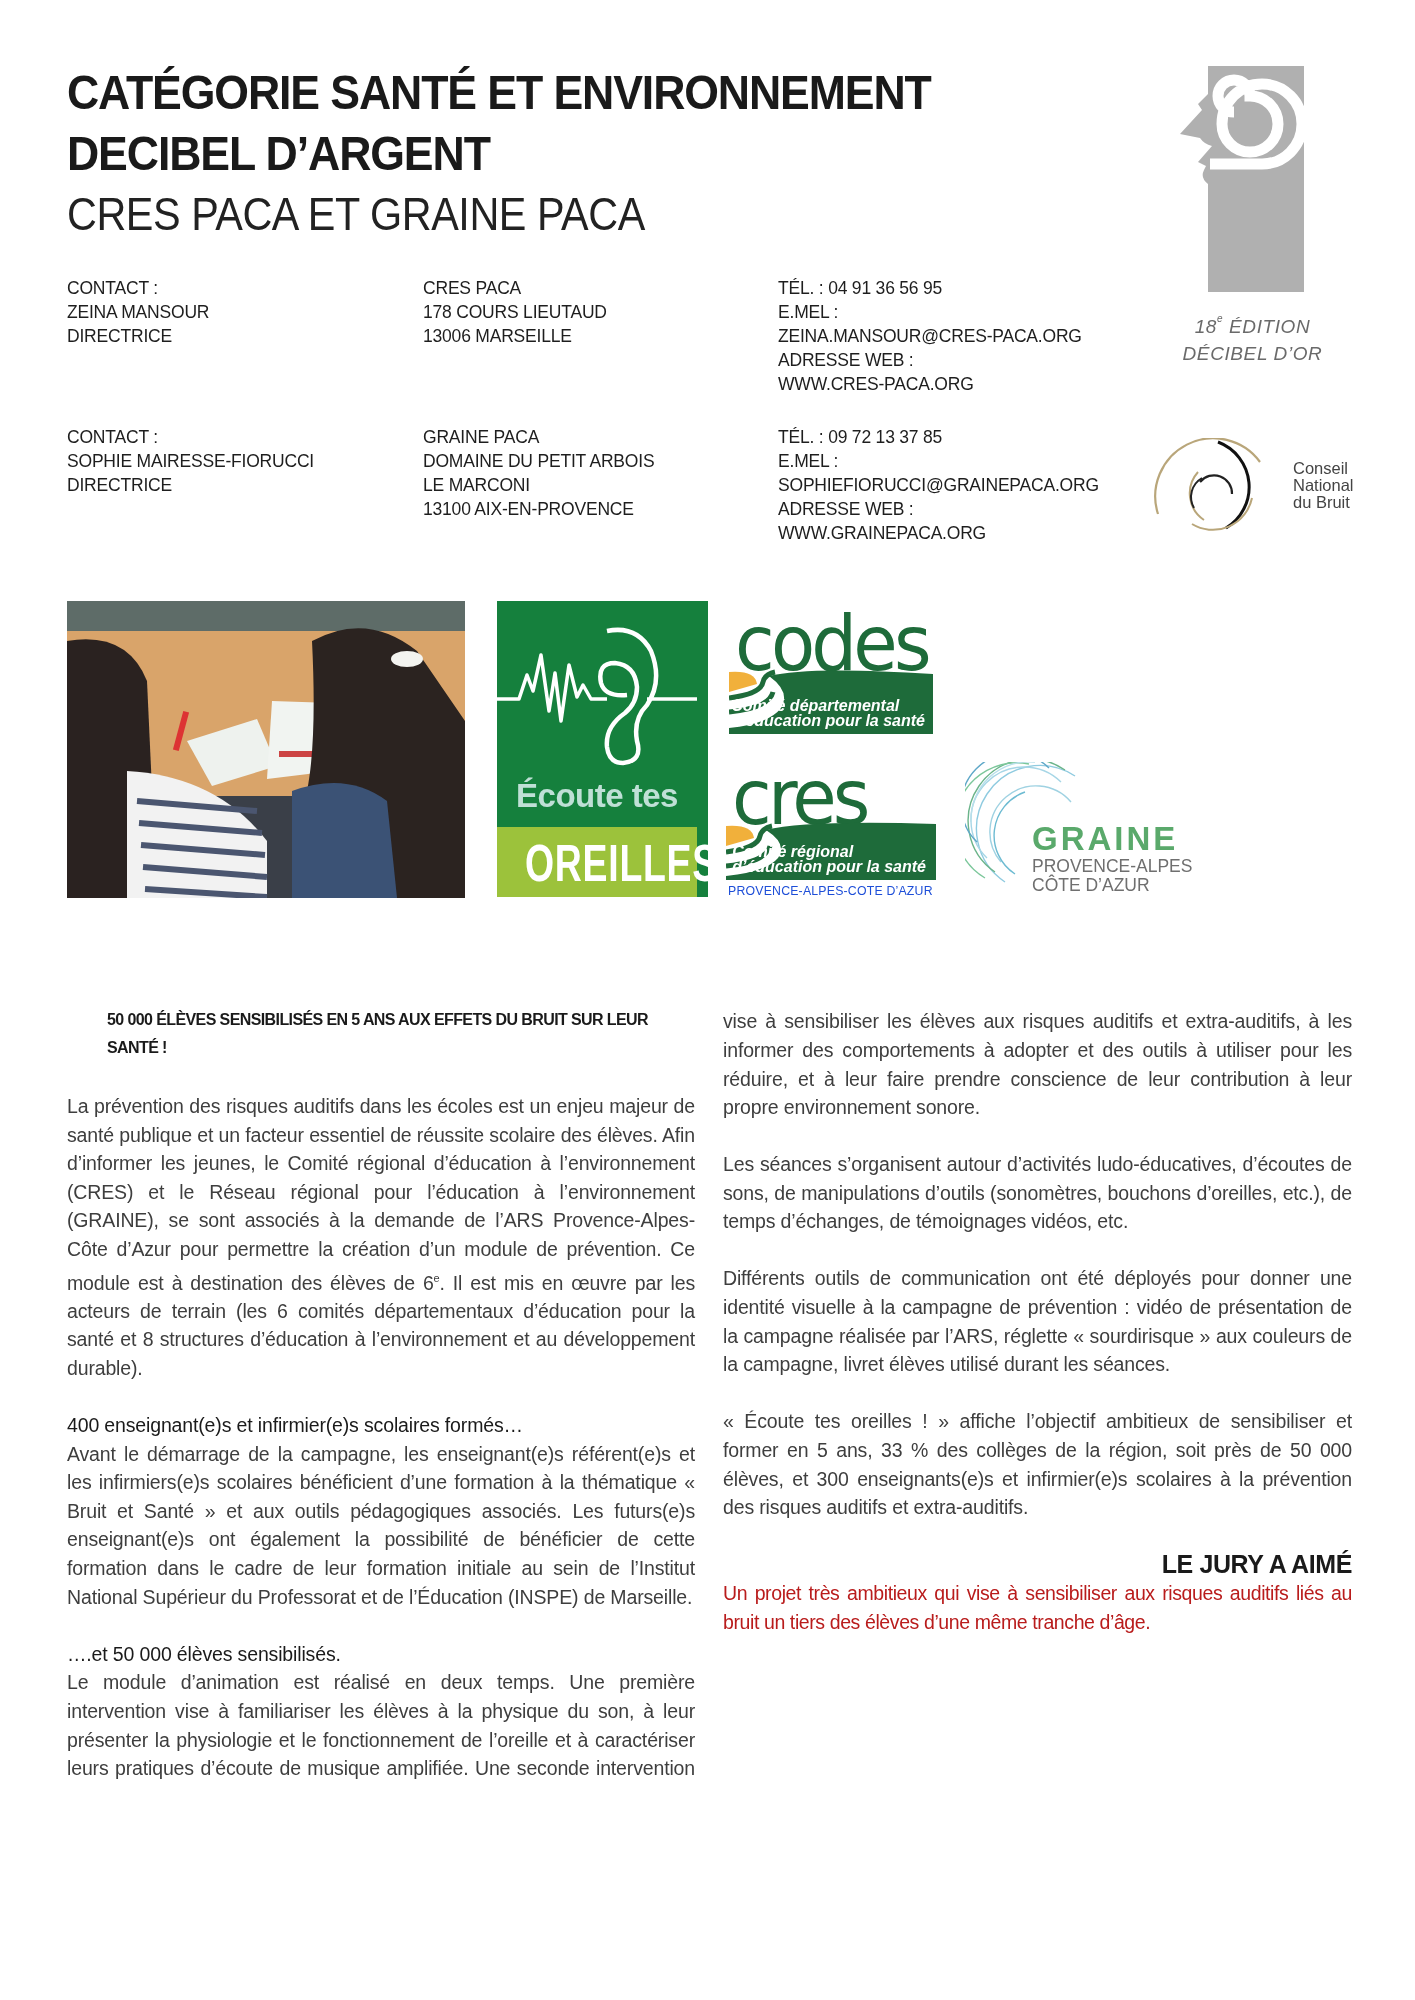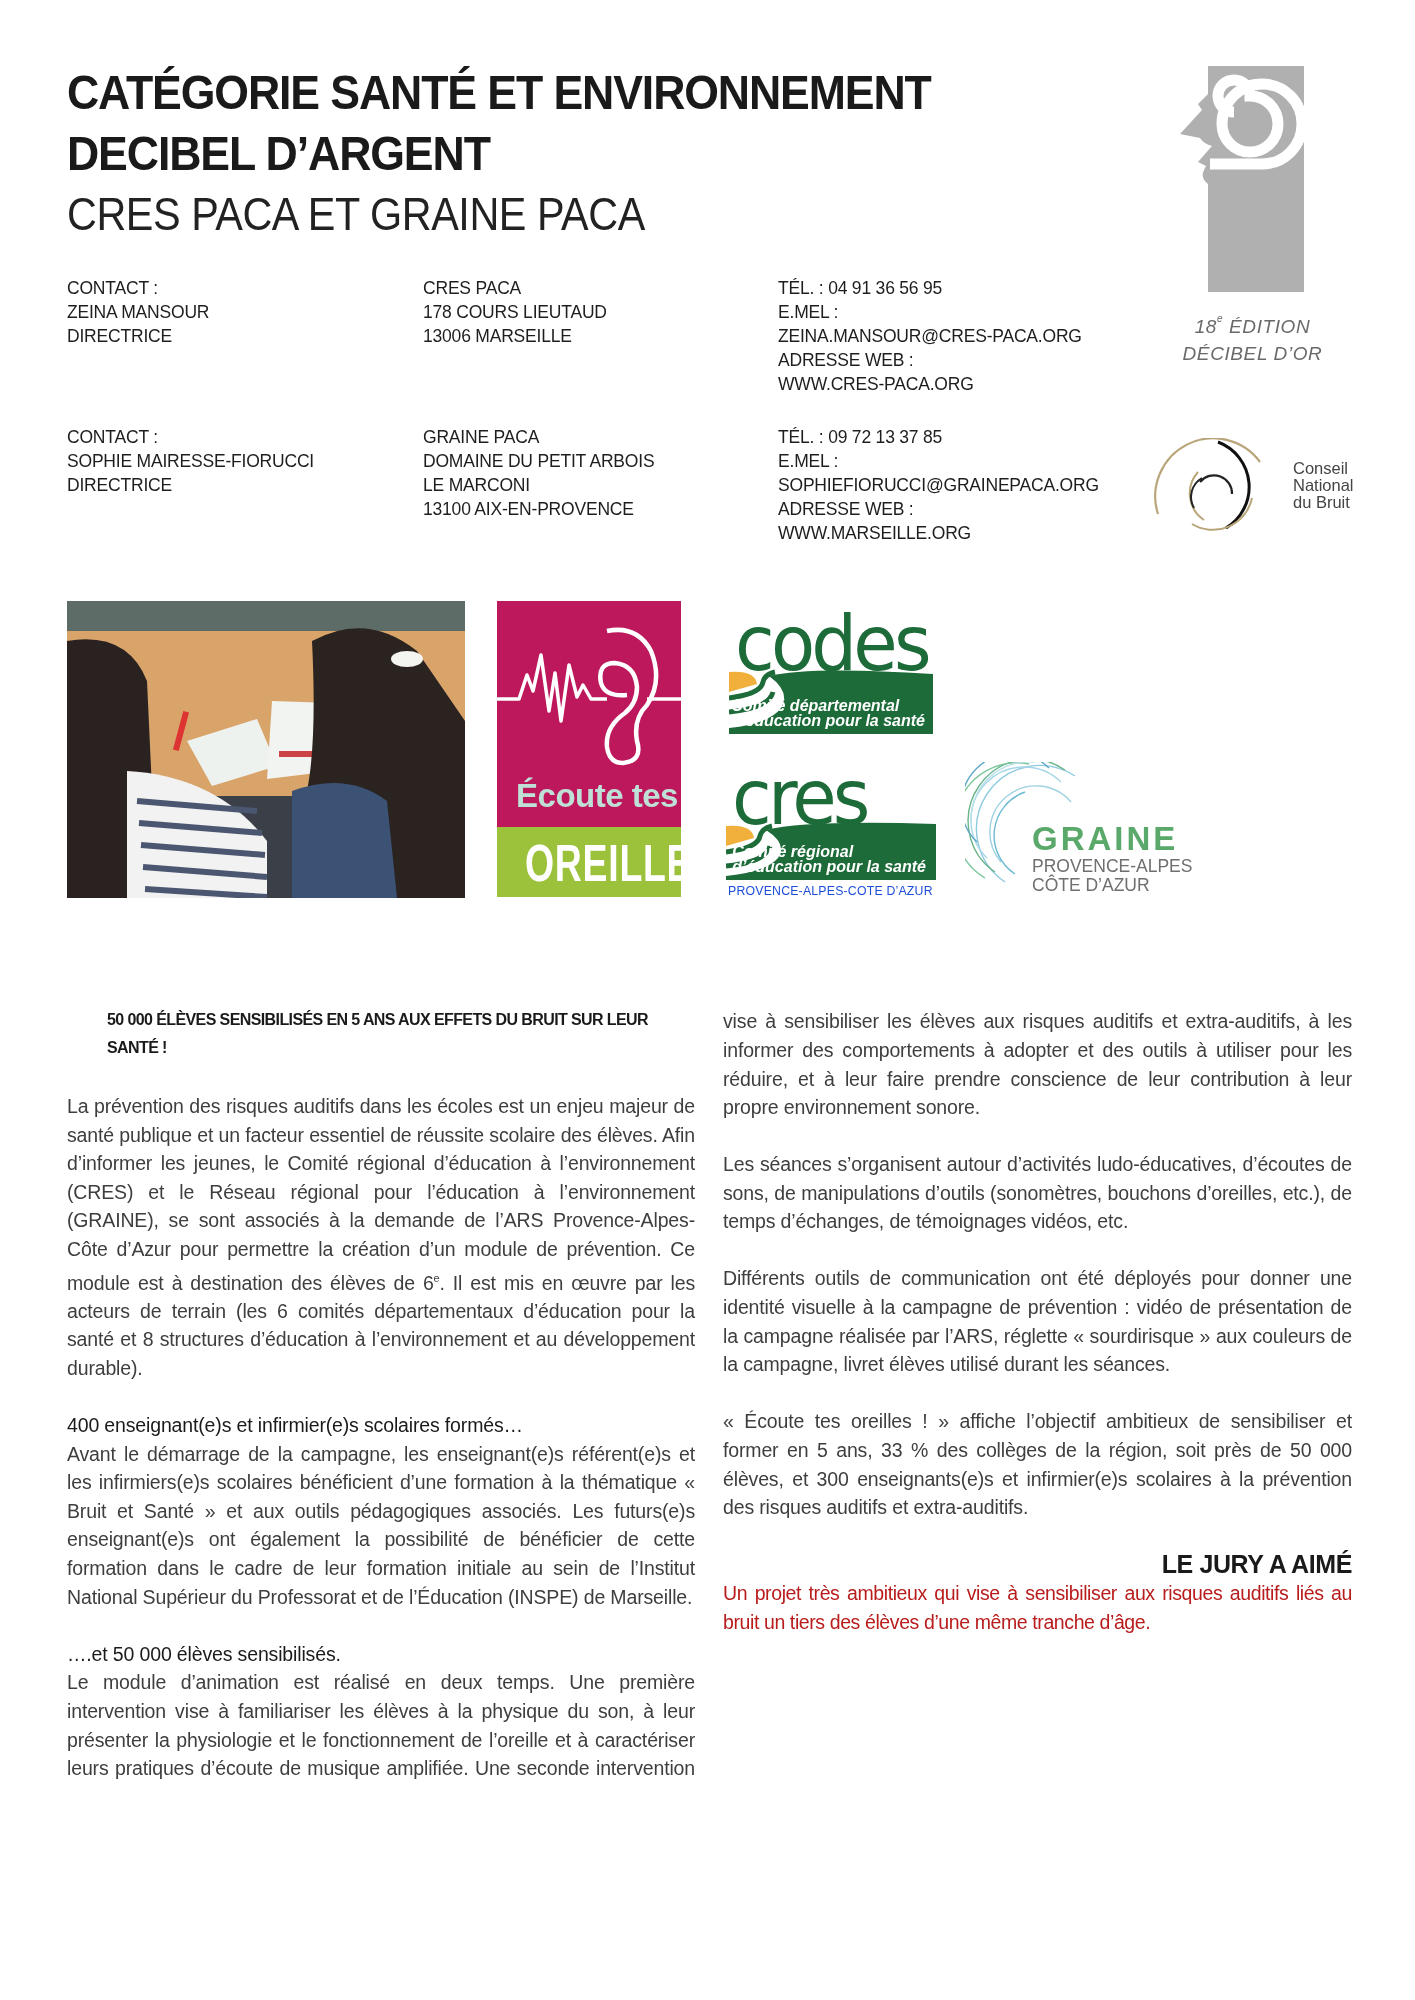--- a/index.html
+++ b/index.html
@@ -17,21 +17,21 @@
   .contact-col { font-size:17.5px; line-height:24px; color:#1e1e1e; letter-spacing:-0.2px; white-space:nowrap; }
   .contact-col div { height:24px; }
 
   
   .decibel-caption { left:1170px; top:313px; width:165px; text-align:center; font-size:19px; line-height:27px; color:#6a6a6a; letter-spacing:0.6px;font-style:italic; }
   .decibel-caption sup { font-size:10px; vertical-align:top; line-height:12px; }
   .cnb-text { left:1293px; top:460px; font-size:16.5px; line-height:17px; color:#444; }
 
   
   .photo { left:67px; top:601px; width:398px; height:297px; overflow:hidden; background:#d9a86a; }
-  .ecoute { left:497px; top:601px; width:184px; height:296px; background:#be185d; overflow:hidden; }
+  .ecoute { left:497px; top:601px; width:211px; height:296px; background:#15803d; overflow:hidden; }
   .ecoute .green { position:absolute; left:0; top:226px; width:200px; height:70px; background:#9cc23b; }
   .ecoute .t1 { position:absolute; left:0; width:200px; top:176px; text-align:center; font-weight:bold; font-size:33px; color:#bfe0d6; letter-spacing:-0.5px; }
   .ecoute .t2 { position:absolute; left:0; width:200px; top:232px; text-align:center; font-weight:bold; font-size:52px; color:#ffffff; transform:scaleX(0.72); letter-spacing:1px; }
   .orglogo { overflow:hidden; }
   .orglogo .word { position:absolute; font-family:"DejaVu Sans", sans-serif; color:#1e6b3a; font-size:76px; letter-spacing:-4px; line-height:1; transform:scaleX(0.95); transform-origin:left top; }
   .orglogo .bandtext { position:absolute; color:#fff; font-style:italic; font-weight:bold; font-size:16px; line-height:15px; text-align:left; }
   .orglogo .bottom { position:absolute; color:#1d4ed8; font-weight:normal; font-size:12.3px; letter-spacing:0.2px; white-space:nowrap; }
   .graine-word { position:absolute; left:67px; top:58px; color:#5aa96b; font-weight:bold; font-size:33px; letter-spacing:3px; }
   .graine-sub { position:absolute; left:67px; top:95px; color:#6f6f6f; font-size:17.5px; line-height:19px; white-space:nowrap; }
 
@@ -80,21 +80,21 @@
   <div>GRAINE PACA</div>
   <div>DOMAINE DU PETIT ARBOIS</div>
   <div>LE MARCONI</div>
   <div>13100 AIX-EN-PROVENCE</div>
 </div>
 <div class="abs contact-col" style="left:778px;top:425px;">
   <div>TÉL. : 09 72 13 37 85</div>
   <div>E.MEL :</div>
   <div>SOPHIEFIORUCCI@GRAINEPACA.ORG</div>
   <div>ADRESSE WEB :</div>
-  <div>WWW.MARSEILLE.ORG</div>
+  <div>WWW.GRAINEPACA.ORG</div>
 </div>
 
 <svg class="abs" style="left:1180px;top:66px;" width="124" height="226" viewBox="0 0 124 226">
   <path d="M28 0 L124 0 L124 226 L28 226 L28 118 Q20 112 24 104 L26 100 L18 96 L32 80 Q24 78 20 72 L0 68 L22 44 L18 38 L28 28 Z" fill="#b0b0b0"></path>
   <path d="M30 98 L82 98 A40 40 0 1 0 42 58 A28 28 0 1 0 70 30 A16 16 0 1 0 54 46" fill="none" stroke="#ffffff" stroke-width="11" stroke-linecap="butt"></path>
 </svg>
 <div class="abs decibel-caption">
   <div><span>18</span><sup>e</sup><span> ÉDITION</span></div>
   <div>DÉCIBEL D’OR</div>
 </div>

